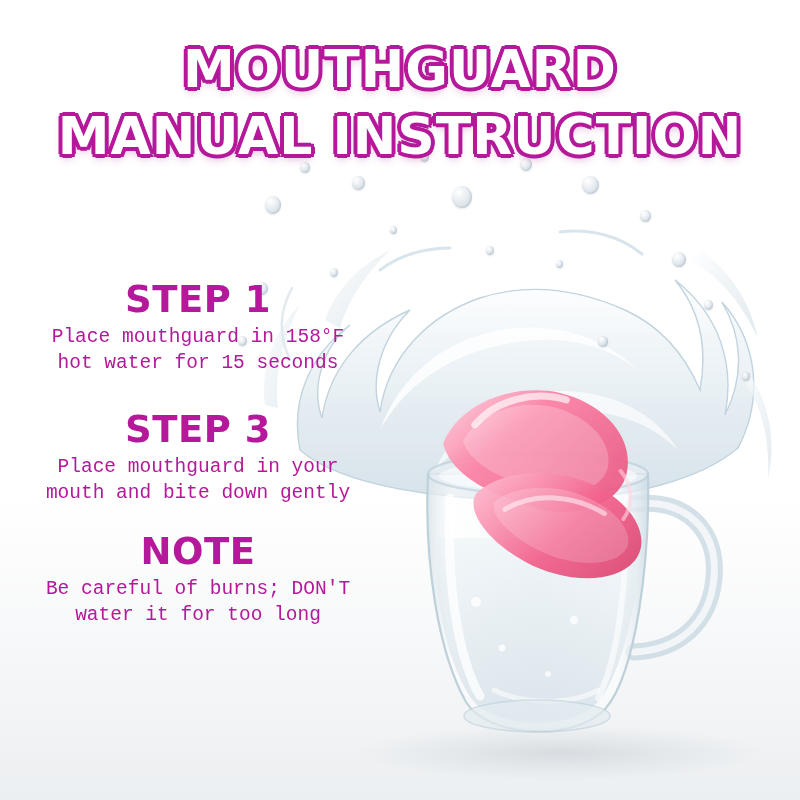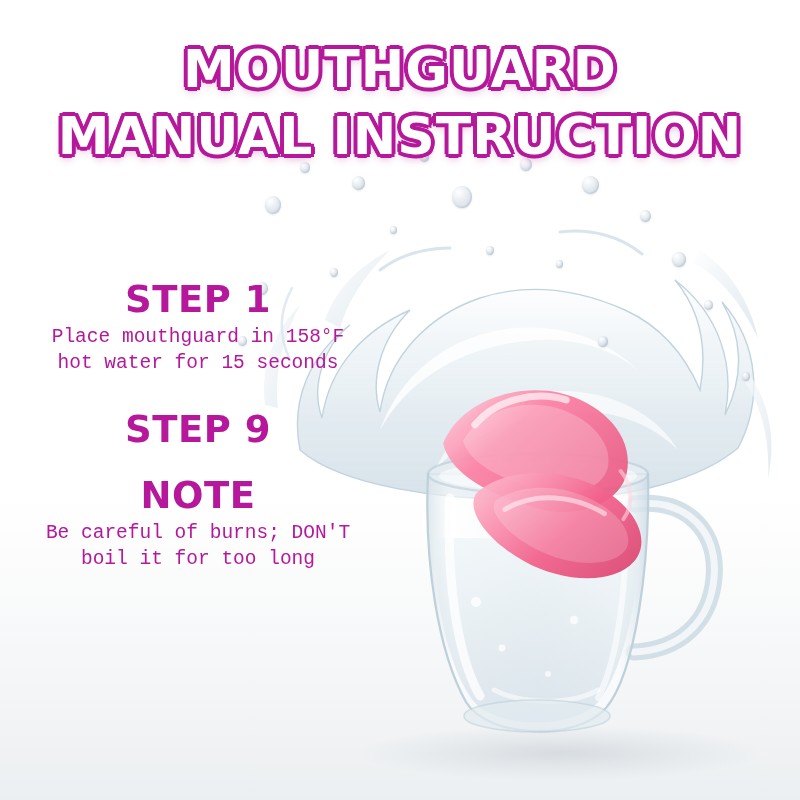--- a/index.html
+++ b/index.html
@@ -280,24 +280,26 @@
 
   <div class="steps">
 
     <div class="step step-1">
       <div class="step-head">STEP 1</div>
       <div class="step-body">Place mouthguard in 158°F
 hot water for 15 seconds</div>
     </div>
 
     <div class="step step-2">
-      <div class="step-head">STEP 9</div>
+      <div class="step-head">STEP 3</div>
+      <div class="step-body">Place mouthguard in your
+mouth and bite down gently</div>
     </div>
 
     <div class="step step-3">
       <div class="step-head">NOTE</div>
       <div class="step-body">Be careful of burns; DON'T
-boil it for too long</div>
+water it for too long</div>
     </div>
 
   </div>
 
 </div>
 
 </body></html>

